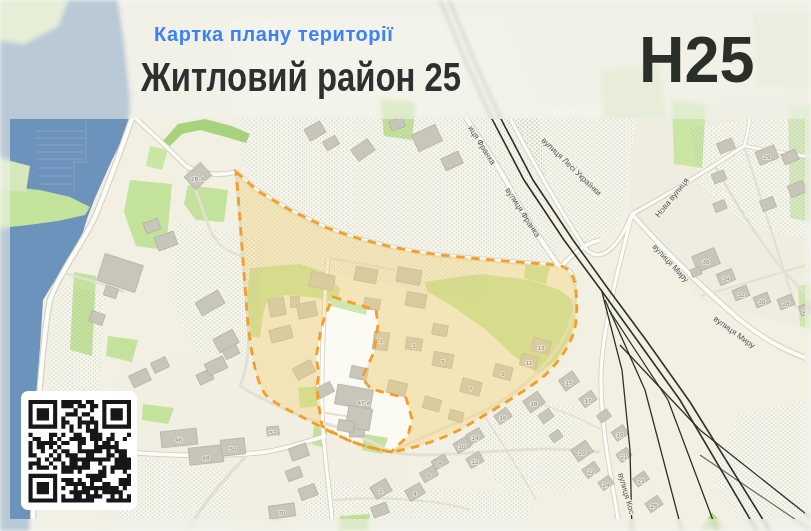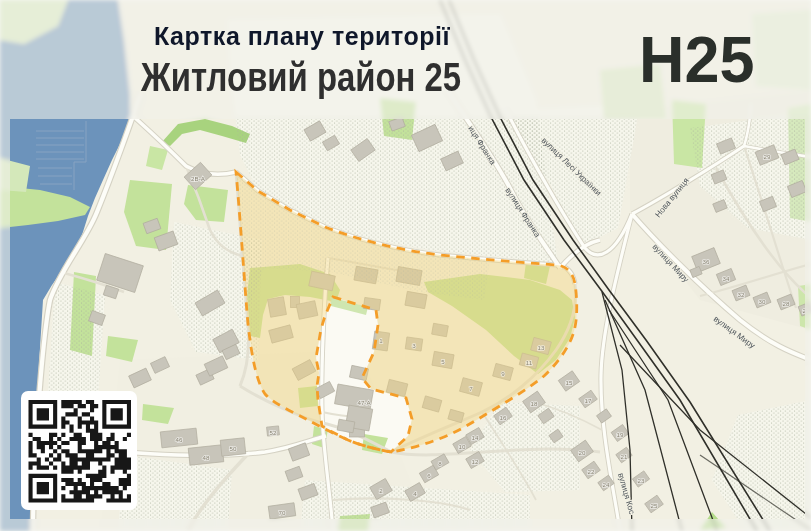--- a/index.html
+++ b/index.html
@@ -1,17 +1,17 @@
 <!DOCTYPE html>
 <html><head><meta charset="utf-8">
 <style>
 html,body{margin:0;padding:0;background:#fff;}
 #page{position:relative;width:811px;height:531px;overflow:hidden;font-family:"Liberation Sans",sans-serif;}
 #page svg{position:absolute;left:0;top:0;}
-.h1{position:absolute;left:154px;top:24px;font-size:25px;font-weight:bold;color:#0f172a;white-space:nowrap;line-height:1;letter-spacing:0.55px;}
+.h1{position:absolute;left:154px;top:24px;font-size:20px;font-weight:bold;color:#3b82f6;white-space:nowrap;line-height:1;letter-spacing:0.55px;}
 .h2{position:absolute;left:141px;top:57px;font-size:40px;font-weight:bold;color:#2f2f2f;white-space:nowrap;line-height:1;transform:scaleX(0.822);transform-origin:0 0;}
 .h3{position:absolute;left:639px;top:27px;font-size:65px;font-weight:bold;color:#2a2f2a;white-space:nowrap;line-height:1;transform:scaleX(0.968);transform-origin:0 0;}
 </style></head>
 <body>
 <div id="page">
 <svg width="811" height="531" viewBox="0 0 811 531">
 <defs>
 <clipPath id="mapclip">
           <rect x="0" y="116" width="811" height="415"></rect>
         </clipPath>

